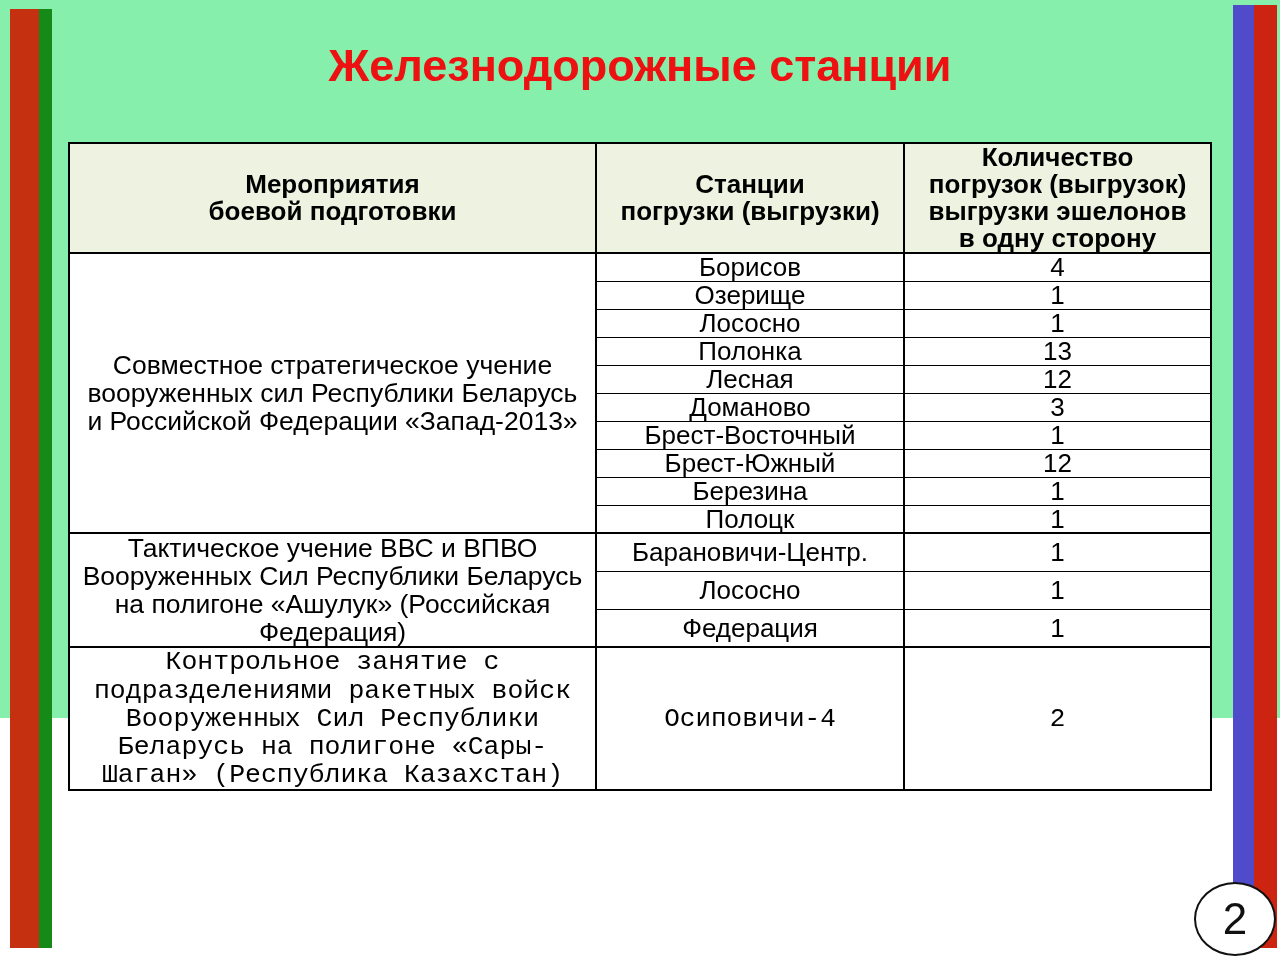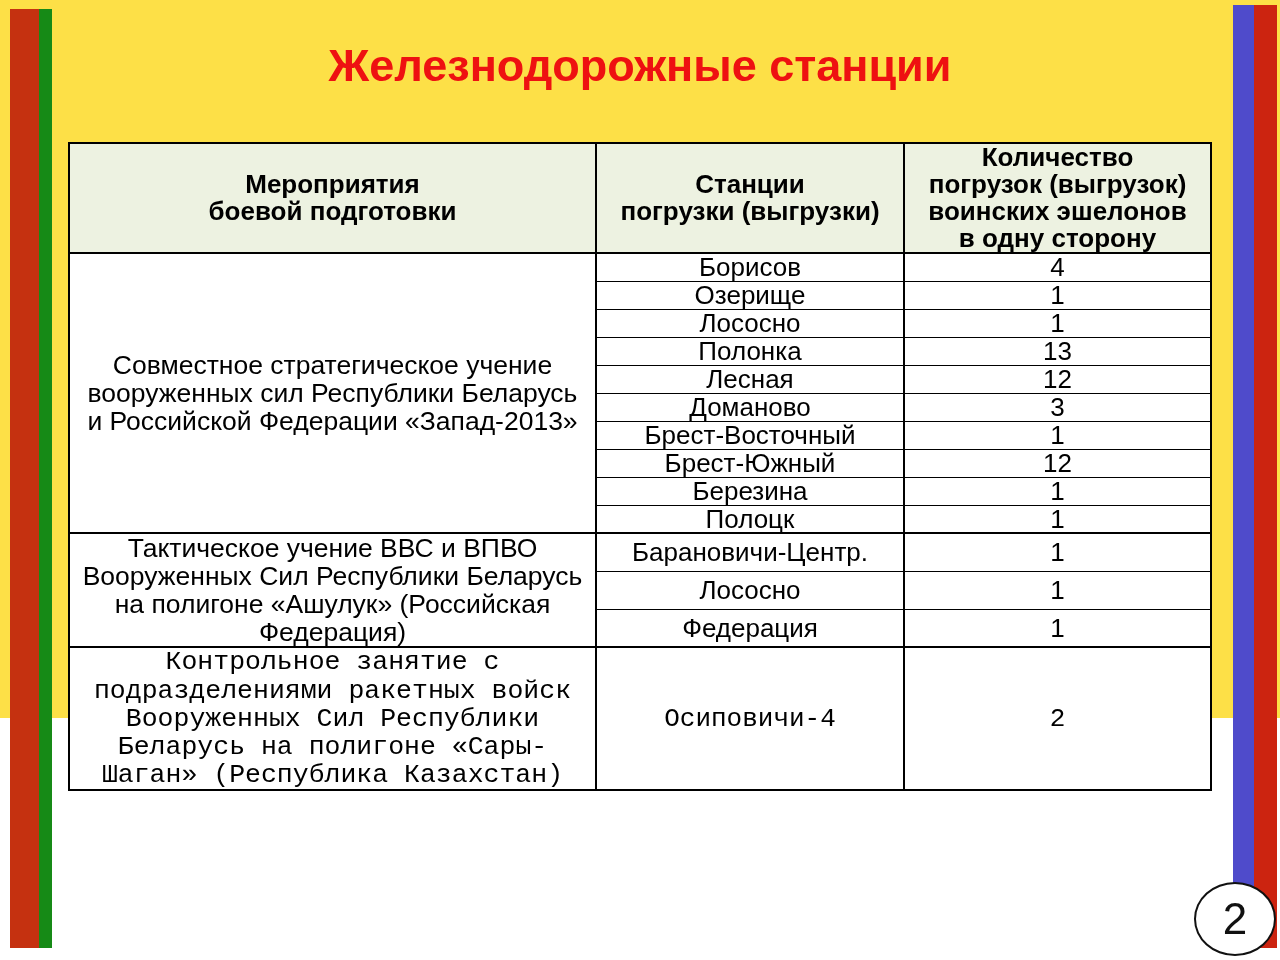--- a/index.html
+++ b/index.html
@@ -10,21 +10,21 @@
     height: 960px;
     font-family: "Liberation Sans", sans-serif;
     position: relative;
     overflow: hidden;
   }
   .stage {
     position: absolute;
     left: 0; top: 0;
     width: 1280px;
     height: 718px;
-    background: #fde047;
+    background: #86efac;
   }
   
   .bar { position: absolute; top: 9px; height: 939px; }
   .bar-left-red   { left: 10px;  width: 29px; background: #c53110; }
   .bar-left-green { left: 39px;  width: 13px; background: #168a16; }
   .bar-right-blue { left: 1233px; width: 21px; background: #4f4bcb; top: 5px; height: 943px; }
   .bar-right-red  { left: 1254px; width: 23px; background: #cc2410; top: 5px; height: 943px; }
 
   
   .title {
@@ -126,21 +126,21 @@
         <col class="c3">
       </colgroup>
     <tbody>
       <tr>
         <th>Мероприятия
 боевой подготовки</th>
         <th>Станции
 погрузки (выгрузки)</th>
         <th>Количество
 погрузок (выгрузок)
-воинских эшелонов
+выгрузки эшелонов
 в одну сторону</th>
       </tr>
 
       <tr class="r-std">
         <td class="activity" rowspan="10">Совместное стратегическое учение вооруженных сил Республики Беларусь и Российской Федерации «Запад-2013»</td>
         <td class="station gstart">Борисов</td>
         <td class="count gstart">4</td>
       </tr>
       <tr class="r-std">
         <td class="station">Озерище</td>

